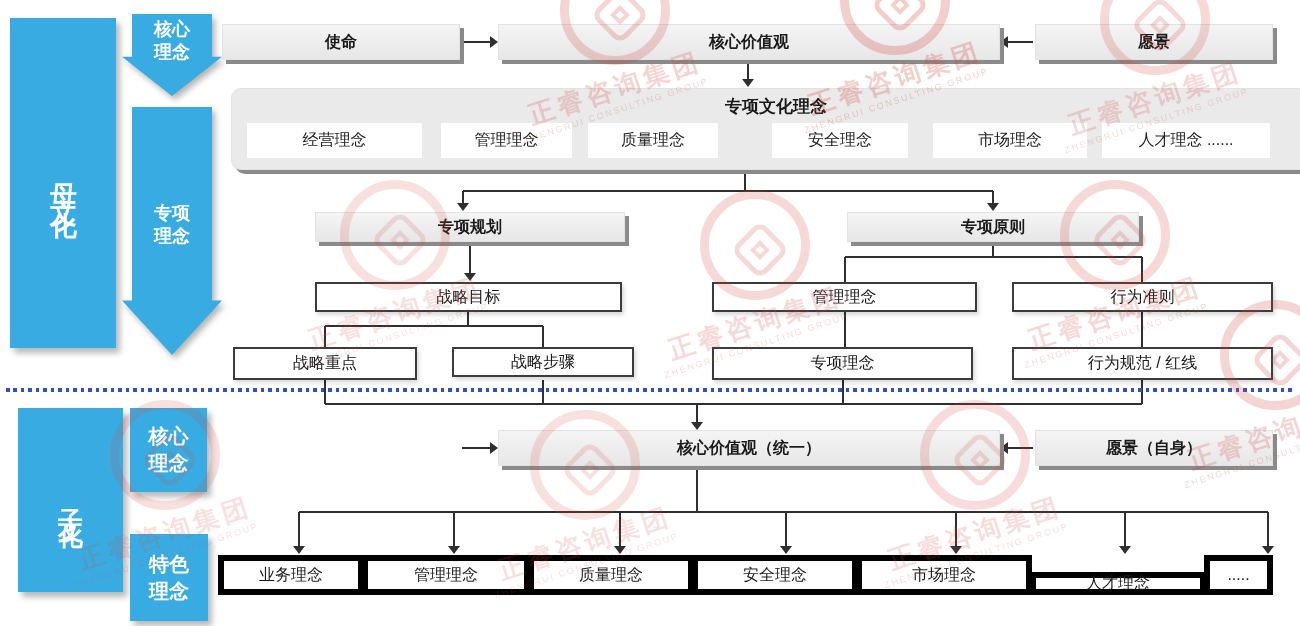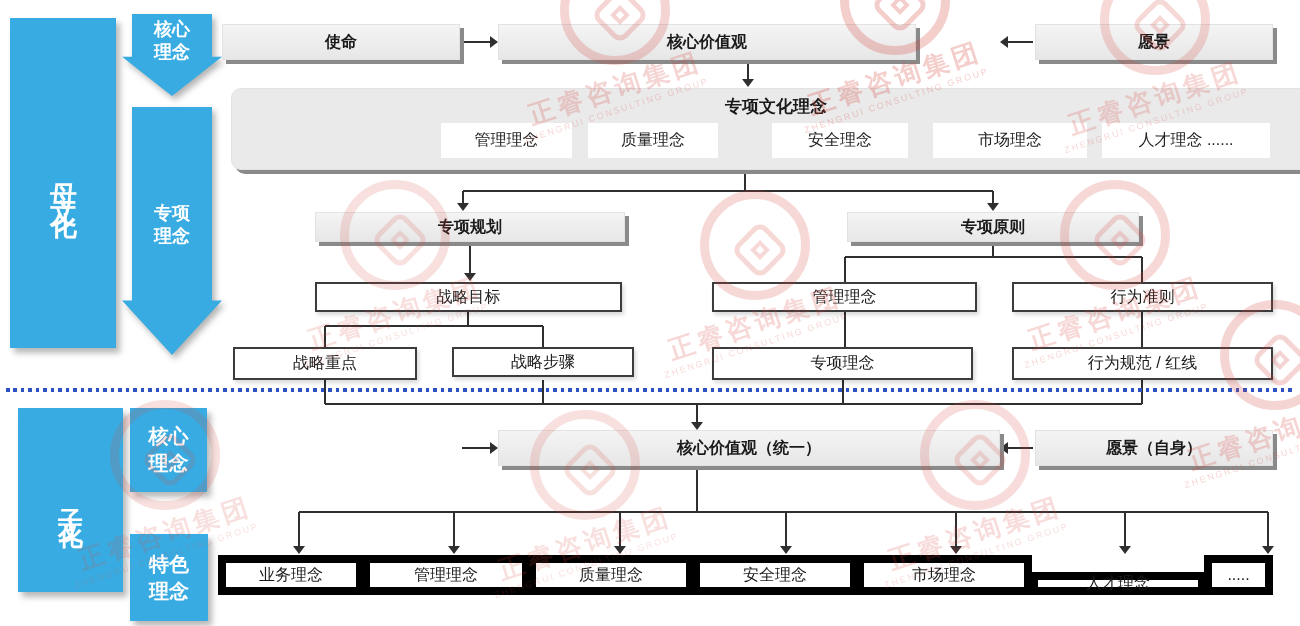--- a/index.html
+++ b/index.html
@@ -42,21 +42,21 @@
 
   
   .wbox {
     position:absolute; background:#fff; border:2px solid #3c3c3c;
     display:flex; align-items:center; justify-content:center;
     font-size:16px; color:#1a1a1a; box-shadow:2px 3px 4px rgba(0,0,0,0.15); z-index:2;
   }
 
   
   .brow { position:absolute; left:218px; top:555px; height:40px; display:flex; z-index:2; }
-  .brow .bcell { background:#fff; border:8px solid #000000; display:flex; align-items:center;
+  .brow .bcell { background:#fff; border:6px solid #000000; display:flex; align-items:center;
     justify-content:center; font-size:16px; color:#1a1a1a; }
   .brow .bcell + .bcell { margin-left:-2px; }
 
   
   .divider { position:absolute; left:6px; top:388px; width:1288px; height:4px; z-index:3;
     background:repeating-linear-gradient(90deg,#2d52c4 0 3.5px,transparent 3.5px 7.5px); }
 
   
   svg.lines { position:absolute; left:0; top:0; z-index:1; }
 
@@ -126,29 +126,32 @@
 
   <div class="arrow-wrap" style="left:122px; top:107px; width:100px; height:248px;">
     <div class="arrow-shape arrow-spec-shape">
       <span class="arrow-label">专项理念</span>
     </div>
   </div>
 
   <div class="gbox" style="left:222px; top:24px; width:238px; height:36px;">
     <span>使命</span>
   </div>
-  <div class="gbox" style="left:498px; top:24px; width:418px; height:36px;">
+  <div class="gbox" style="left:498px; top:24px; width:502px; height:36px;">
     <span>核心价值观</span>
   </div>
   <div class="gbox" style="left:1035px; top:24px; width:238px; height:36px;">
     <span>愿景</span>
   </div>
 
   <div class="gcontainer" style="left:231px; top:88px; width:1090px; height:82px;border-radius:10px;">
     <div class="ctitle">专项文化理念</div>
+    <div class="wb-inner" style="left:15px;  width:175px;">
+      <span>经营理念</span>
+      </div>
     <div class="wb-inner" style="left:209px; width:131px;">
       <span>管理理念</span>
       </div>
     <div class="wb-inner" style="left:356px; width:130px;">
       <span>质量理念</span>
       </div>
     <div class="wb-inner" style="left:540px; width:136px;">
       <span>安全理念</span>
       </div>
     <div class="wb-inner" style="left:701px; width:154px;">

